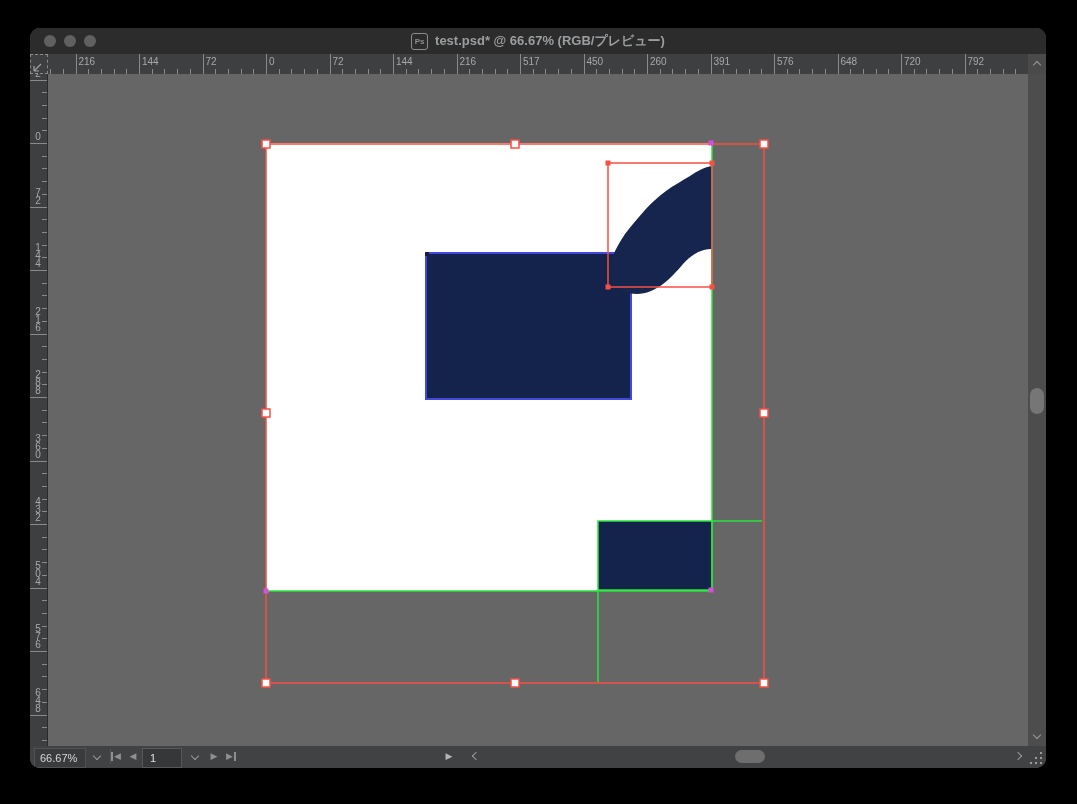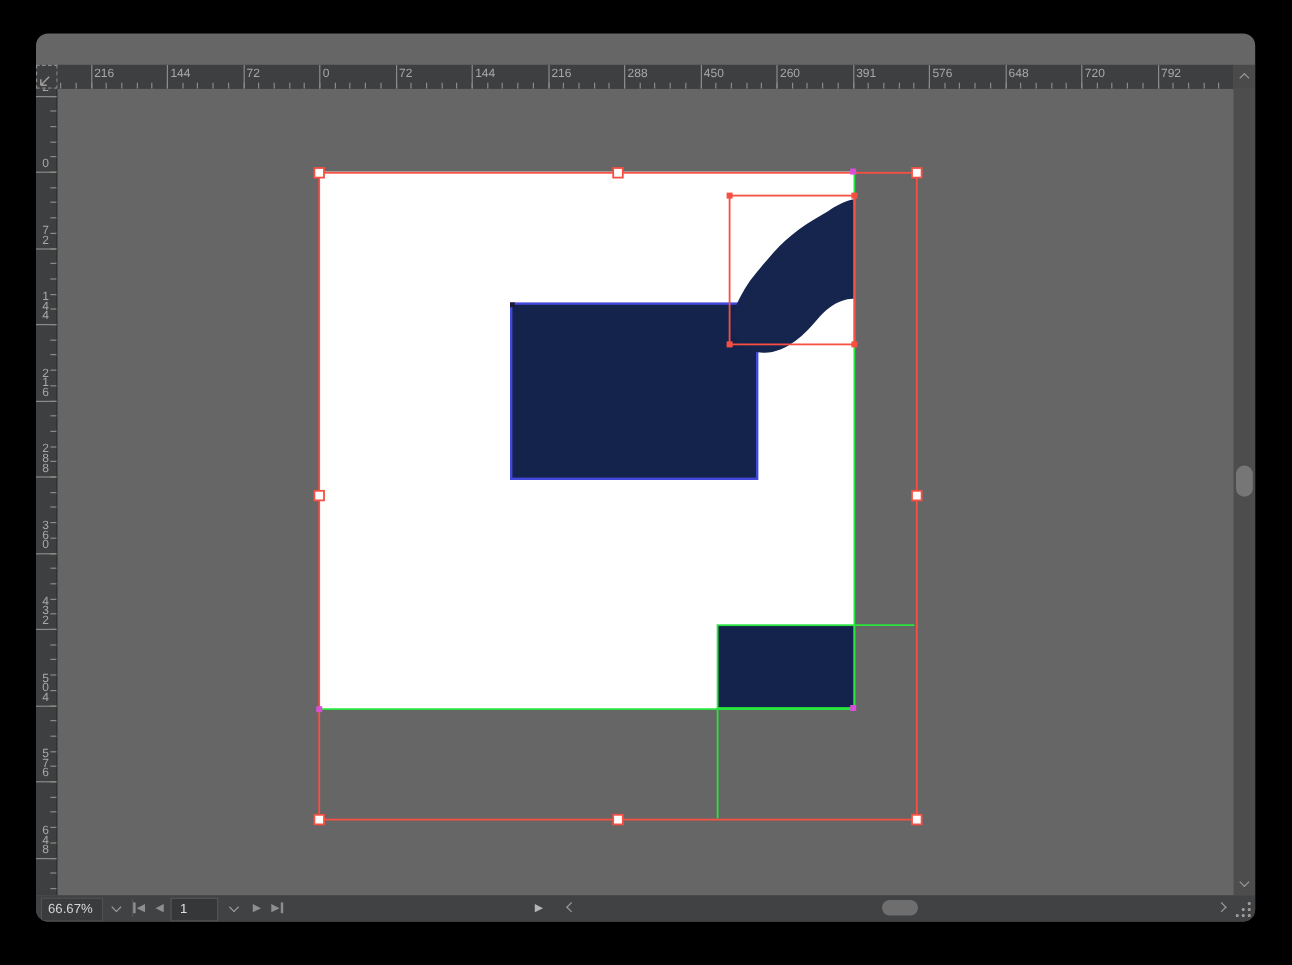--- a/index.html
+++ b/index.html
@@ -65,20 +65,31 @@
           radial-gradient(circle at 12px 12px,#9a9a9a 1px,transparent 1.6px),
           radial-gradient(circle at 7px 12px,#9a9a9a 1px,transparent 1.6px),
           radial-gradient(circle at 2px 12px,#9a9a9a 1px,transparent 1.6px);}
 </style>
 </head>
 <body>
 
 <div class="stage">
   <div class="window">
 
+    <div class="titlebar">
+      <div class="lights">
+        <div class="light"></div>
+        <div class="light"></div>
+        <div class="light"></div>
+      </div>
+      <div class="title-wrap">
+        <span class="ps-badge">Ps</span>
+        <span>test.psd* @ 66.67% (RGB/プレビュー)</span>
+      </div>
+    </div>
 
     <div class="origin-box">
       <svg width="12" height="12">
         <path d="M1,10 L8,3 M1,10 L6,10 M1,10 L1,5" stroke="#a0a0a0" stroke-width="1.2" fill="none"></path>
       </svg>
     </div>
 
     <div class="ruler-top" id="ruler-top">
         <div class="tick" style="left: 2.1px; top: 15px; width: 1px; height: 5px;"></div>
         <div class="tick" style="left: 14.8px; top: 15px; width: 1px; height: 5px;"></div>
@@ -165,21 +176,21 @@
         <div class="rlabel" style="left: 157.5px; top: 3px;">72</div>
         <div class="tick" style="left: 218px; top: 0px; width: 1px; height: 20px;"></div>
         <div class="rlabel" style="left: 221px; top: 3px;">0</div>
         <div class="tick" style="left: 281.5px; top: 0px; width: 1px; height: 20px;"></div>
         <div class="rlabel" style="left: 284.5px; top: 3px;">72</div>
         <div class="tick" style="left: 345px; top: 0px; width: 1px; height: 20px;"></div>
         <div class="rlabel" style="left: 348px; top: 3px;">144</div>
         <div class="tick" style="left: 408.5px; top: 0px; width: 1px; height: 20px;"></div>
         <div class="rlabel" style="left: 411.5px; top: 3px;">216</div>
         <div class="tick" style="left: 472px; top: 0px; width: 1px; height: 20px;"></div>
-        <div class="rlabel" style="left: 475px; top: 3px;">288</div>
+        <div class="rlabel" style="left: 475px; top: 3px;">517</div>
         <div class="tick" style="left: 535.5px; top: 0px; width: 1px; height: 20px;"></div>
         <div class="rlabel" style="left: 538.5px; top: 3px;">450</div>
         <div class="tick" style="left: 599px; top: 0px; width: 1px; height: 20px;"></div>
         <div class="rlabel" style="left: 602px; top: 3px;">260</div>
         <div class="tick" style="left: 662.5px; top: 0px; width: 1px; height: 20px;"></div>
         <div class="rlabel" style="left: 665.5px; top: 3px;">391</div>
         <div class="tick" style="left: 726px; top: 0px; width: 1px; height: 20px;"></div>
         <div class="rlabel" style="left: 729px; top: 3px;">576</div>
         <div class="tick" style="left: 789.5px; top: 0px; width: 1px; height: 20px;"></div>
         <div class="rlabel" style="left: 792.5px; top: 3px;">648</div>

